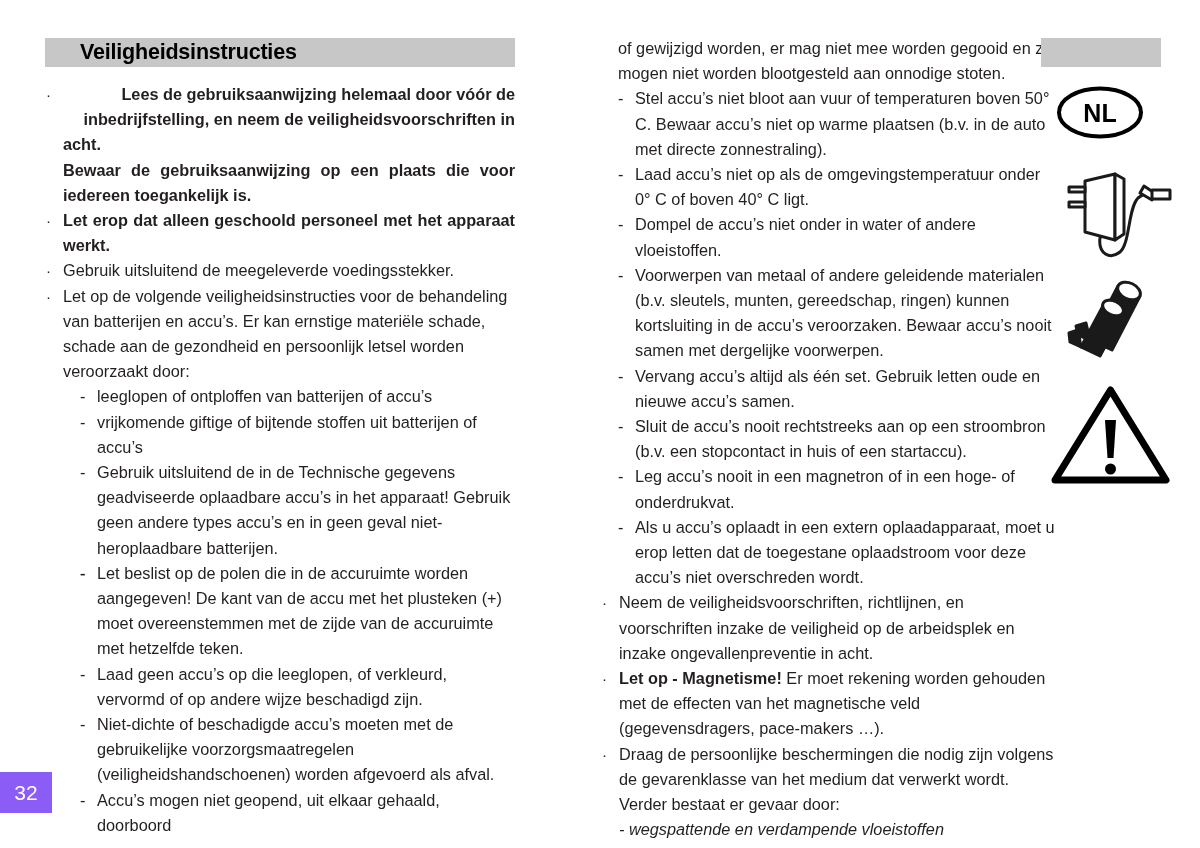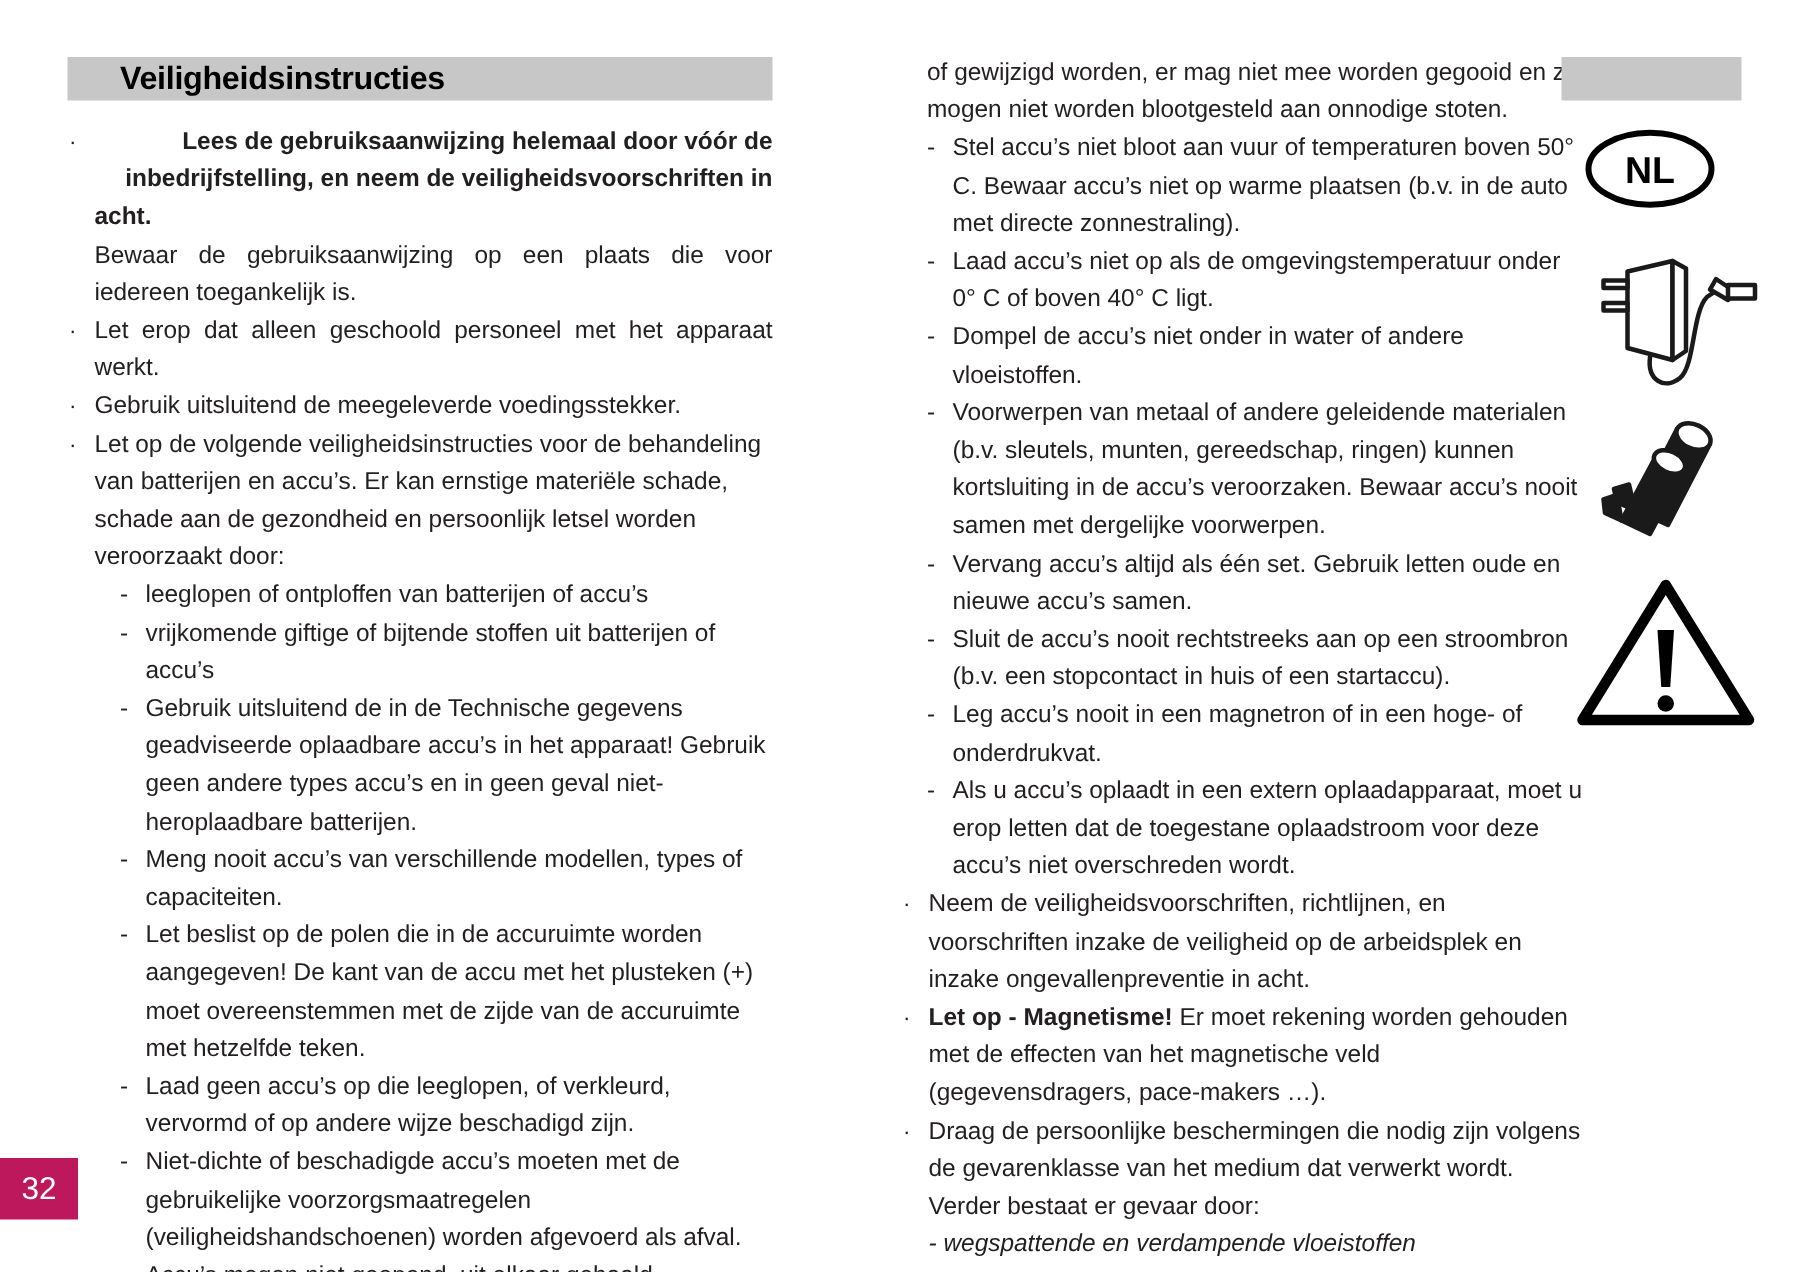--- a/index.html
+++ b/index.html
@@ -81,21 +81,21 @@
   }
   li.b2 > .dash {
     position: absolute;
     left: 0px;
     top: 0;
     line-height: 25.2px;
   }
   
   .sub-wrap { padding-left: 17px; }
 
-  .just   { text-align: justify; text-align-last: left; }
+  .just   { text-align: justify; text-align-last: left; font-weight: bold; }
   .bold   { font-weight: bold; text-align: right; }
   p.para  { margin: 0; }
 
   
   .plain-dash { margin: 0; font-style: italic; }
 
   
   .margin-col {
     position: absolute;
     left: 1040px;
@@ -140,21 +140,21 @@
     height: 105px;
   }
 
   
   .page-number {
     position: absolute;
     left: 0;
     top: 772px;
     width: 52px;
     height: 41px;
-    background: #be185d;
+    background: #8b5cf6;
     color: #ffffff;
     font-size: 21px;
     line-height: 41px;
     text-align: center;
   }
 </style>
 </head>
 <body>
 
 <div id="page">
@@ -193,21 +193,20 @@
             <li class="b2">
               <span class="dash">-</span>
               <span>vrijkomende giftige of bijtende stoffen uit batterijen of accu’s</span>
             </li>
             <li class="b2">
               <span class="dash">-</span>
               <span>Gebruik uitsluitend de in de Technische gegevens geadviseerde oplaadbare accu’s in het apparaat! Gebruik geen andere types accu’s en in geen geval niet-heroplaadbare batterijen.</span>
             </li>
             <li class="b2">
               <span class="dash">-</span>
-              <span>Meng nooit accu’s van verschillende modellen, types of capaciteiten.</span>
             </li>
             <li class="b2">
               <span class="dash">-</span>
               <span>Let beslist op de polen die in de accuruimte worden aangegeven! De kant van de accu met het plusteken (+) moet overeenstemmen met de zijde van de accuruimte met hetzelfde teken.</span>
             </li>
             <li class="b2">
               <span class="dash">-</span>
               <span>Laad geen accu’s op die leeglopen, of verkleurd, vervormd of op andere wijze beschadigd zijn.</span>
             </li>
             <li class="b2">

